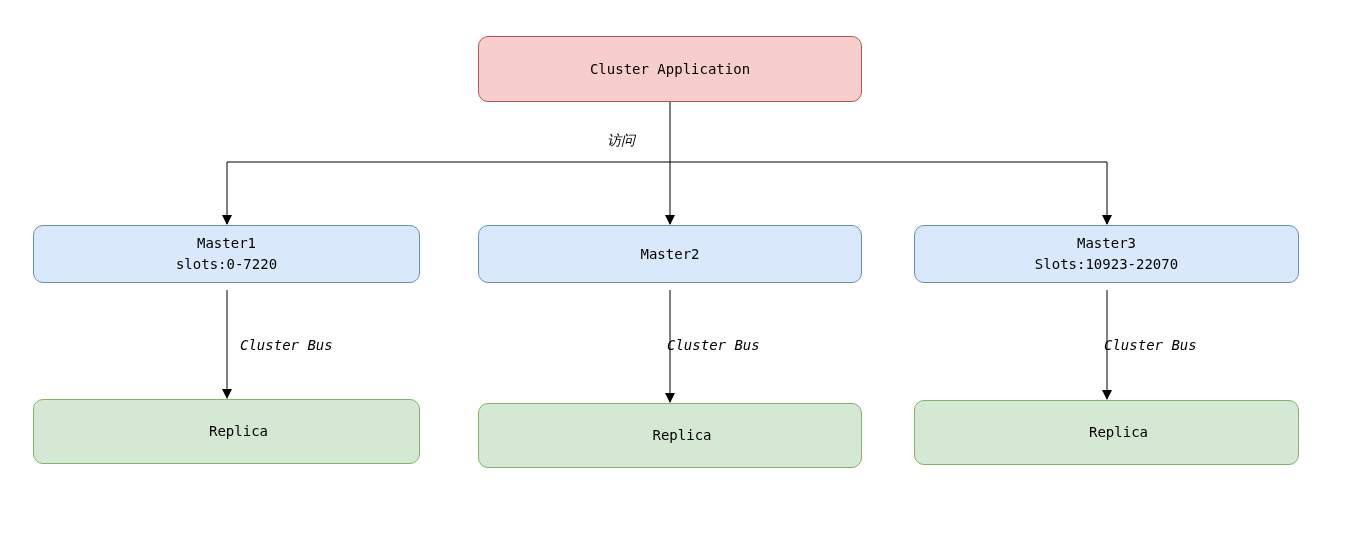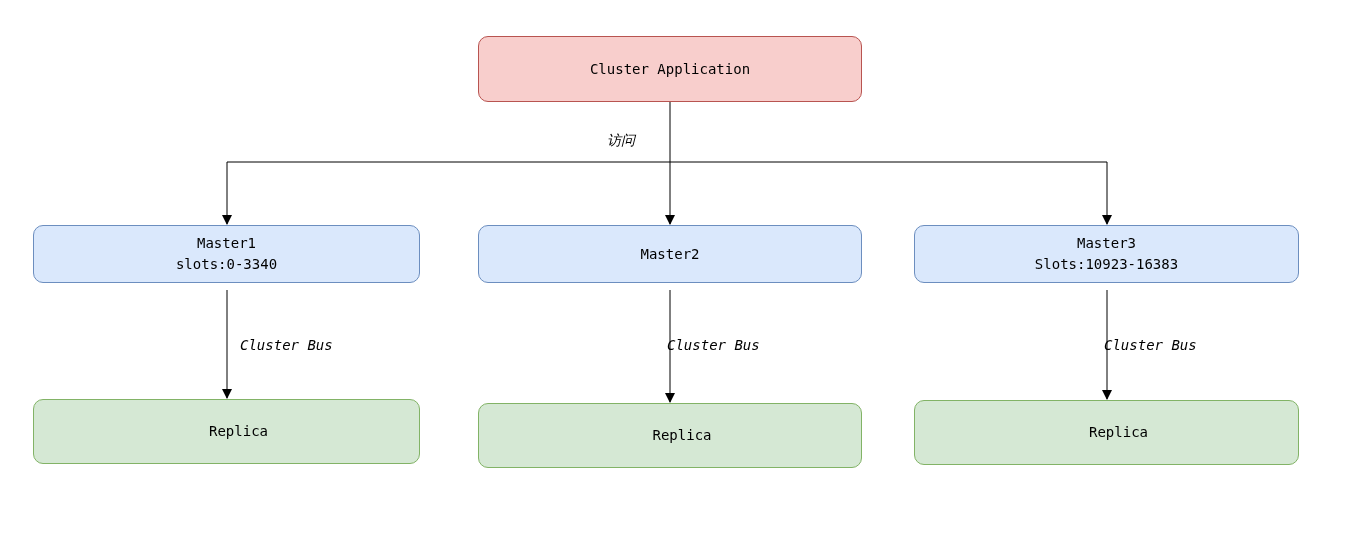--- a/index.html
+++ b/index.html
@@ -100,28 +100,28 @@
     <div>Cluster Application</div>
   </div>
 
   <div class="edge-label label-access">访问</div>
   <div class="edge-label label-cluster-bus-1">Cluster Bus</div>
   <div class="edge-label label-cluster-bus-2">Cluster Bus</div>
   <div class="edge-label label-cluster-bus-3">Cluster Bus</div>
 
   <div class="node master col1">
     <div>Master1</div>
-    <div>slots:0-3340</div>
+    <div>slots:0-7220</div>
   </div>
   <div class="node master col2">
     <div>Master2</div>
   </div>
   <div class="node master col3">
     <div>Master3</div>
-    <div>Slots:10923-16383</div>
+    <div>Slots:10923-22070</div>
   </div>
 
   <div class="node replica col1">
     <div>Replica</div>
   </div>
   <div class="node replica col2">
     <div>Replica</div>
   </div>
   <div class="node replica col3">
     <div>Replica</div>

